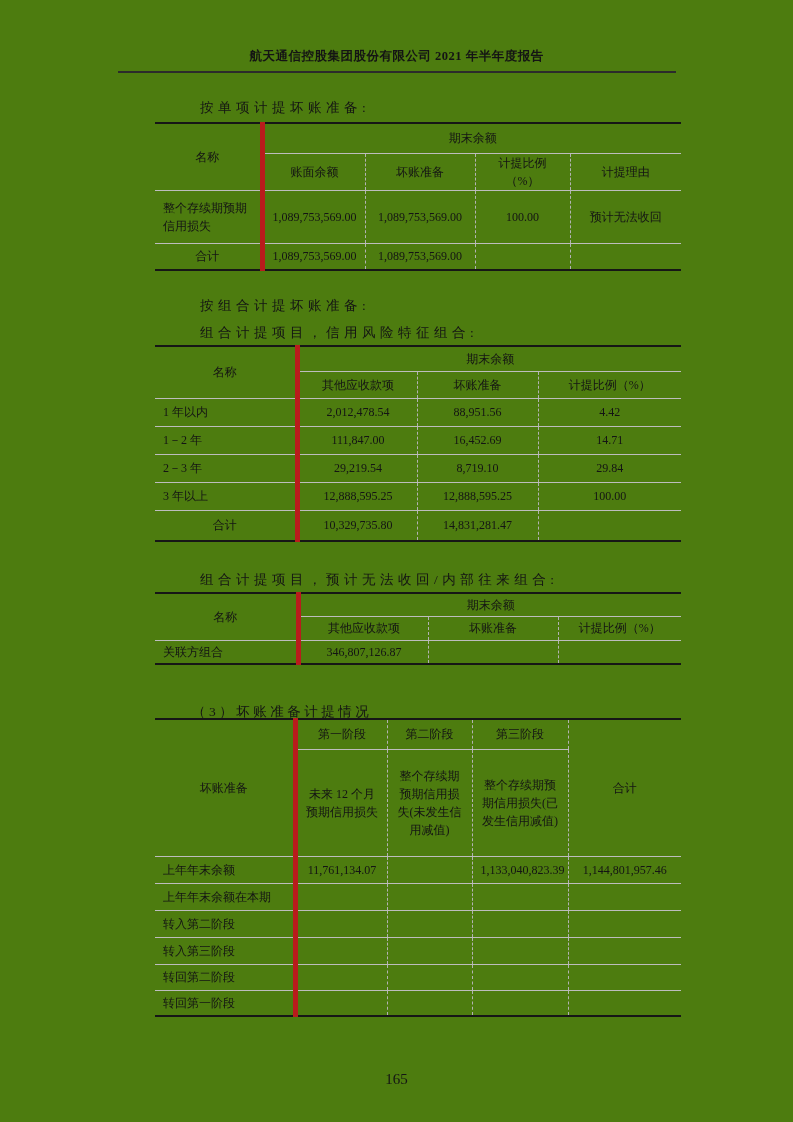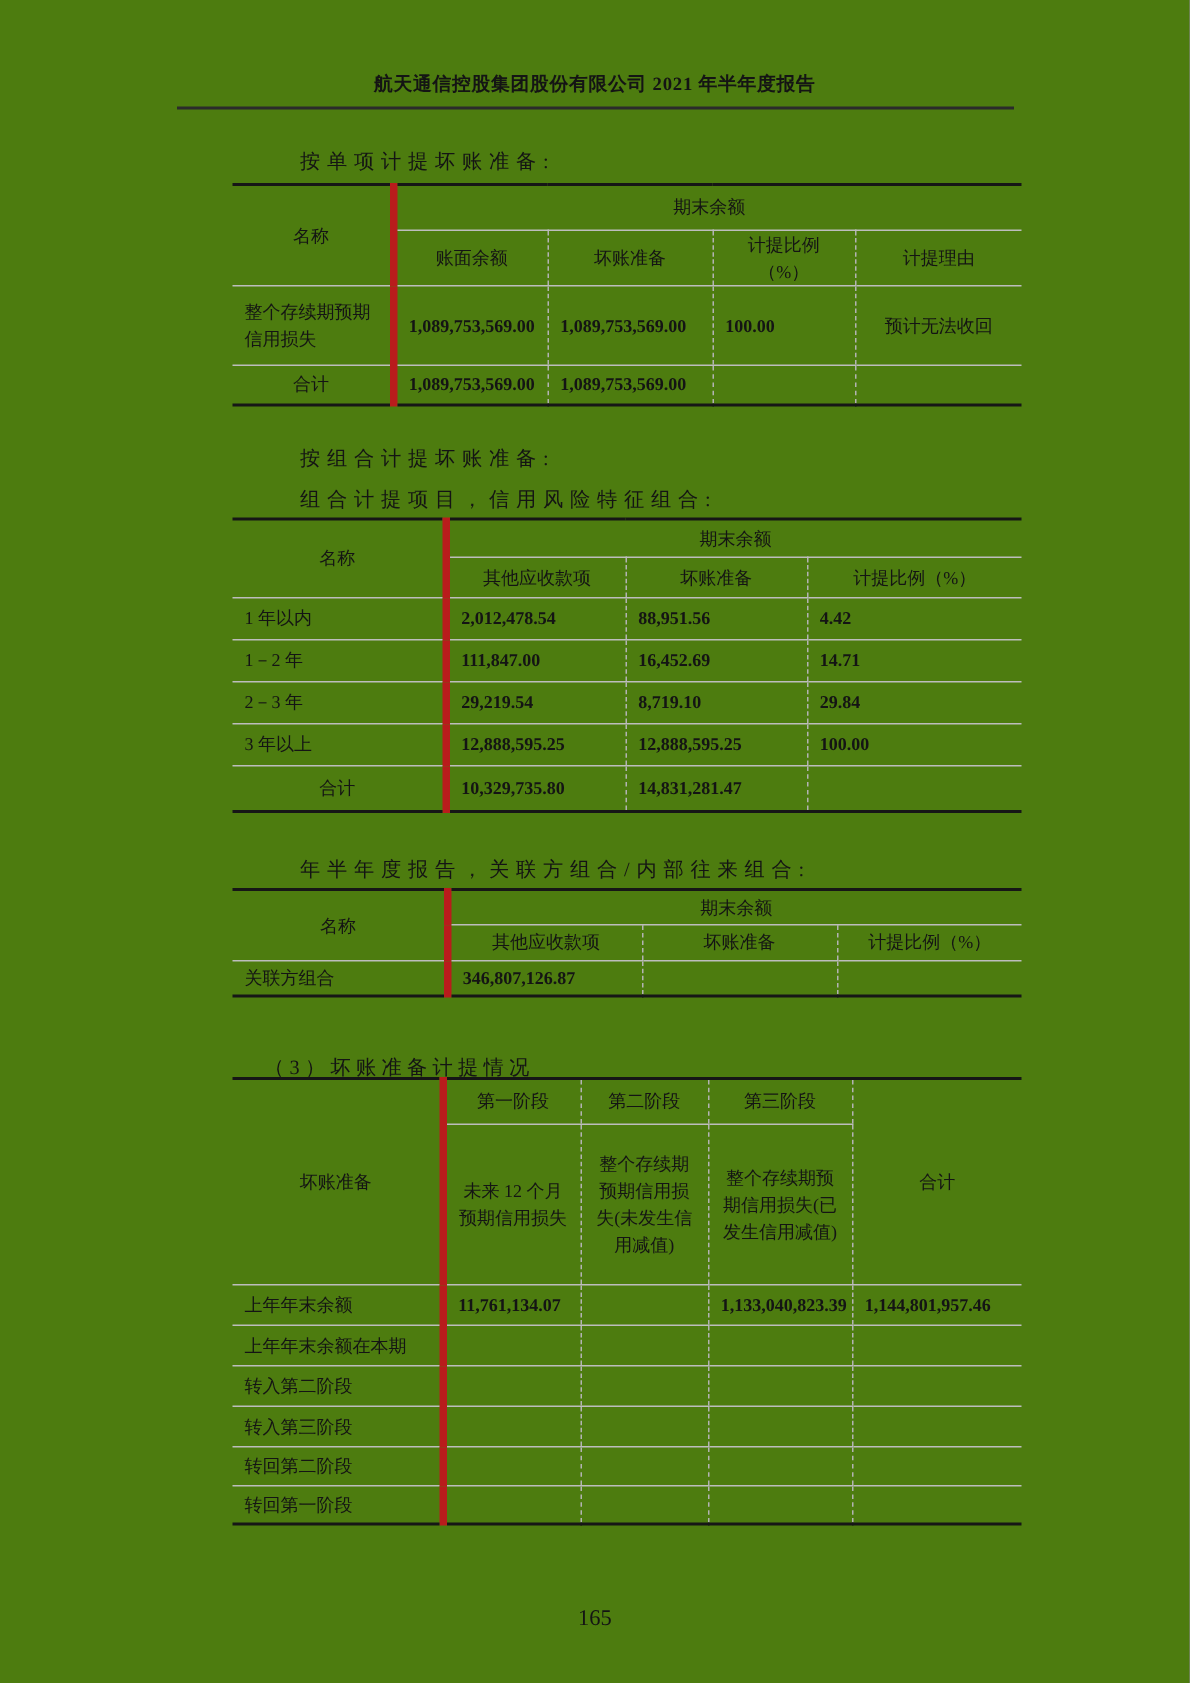--- a/index.html
+++ b/index.html
@@ -28,41 +28,41 @@
     width: 558px; height: 2px;
     background: #2b2b2b;
   }
   .sec-title {
     position: absolute;
     left: 200px;
     font-size: 13.5px;
     letter-spacing: 4.5px;
     white-space: nowrap;
   }
-  .sec-title.t5 { left: 176px; letter-spacing: 3.5px; }
+  .sec-title.t5 { left: 192px; letter-spacing: 3.5px; }
   table.doc {
     position: absolute;
     left: 155px;
     width: 526px;
     border-collapse: collapse;
     table-layout: fixed;
     border-top: 2.5px solid #161616;
     border-bottom: 2.5px solid #161616;
   }
   table.doc td {
     font-size: 12px;
     vertical-align: middle;
     padding: 0 8px;
     border-bottom: 1px solid #bdbdbd;
     overflow: hidden;
     line-height: 1.5;
   }
   td.ctr { text-align: center; }
   td.lft { text-align: left; padding-left: 6px; }
-  td.num { text-align: left; font-size: 11px; padding-right: 8px; font-weight: bold; }
+  td.num { text-align: center; font-size: 11px; padding-right: 8px; }
   td.vd { border-left: 5px solid #b91c1c; }
   td.vx { border-left: 1px dashed #b3b3b3; }
   td.grp { border-bottom: 1px dashed #a8a8a8; }
   td.hb  { border-bottom: 1px solid #9a9a9a; }
   td.tall { line-height: 2.3; padding-right: 12px; }
   td.wraphdr { line-height: 2.25; padding: 0 6px; }
   .footer {
     position: absolute;
     top: 1071px; left: 0; width: 100%;
     text-align: center;
@@ -161,21 +161,21 @@
     </tr>
     <tr style="height:31px">
       <td class="ctr">合计</td>
       <td class="num vd">10,329,735.80</td>
       <td class="num vx">14,831,281.47</td>
       <td class="num vx"></td>
     </tr>
   </tbody>
     </table>
 
-  <div class="sec-title" style="top:571px">年半年度报告，关联方组合/内部往来组合:</div>
+  <div class="sec-title" style="top:571px">组合计提项目，预计无法收回/内部往来组合:</div>
 
   <table class="doc" style="top:592px">
     <colgroup>
         <col style="width:143px">
         <col style="width:130px">
         <col style="width:130px">
         <col style="width:123px">
       </colgroup>
     <tbody>
         <tr style="height:23px">

